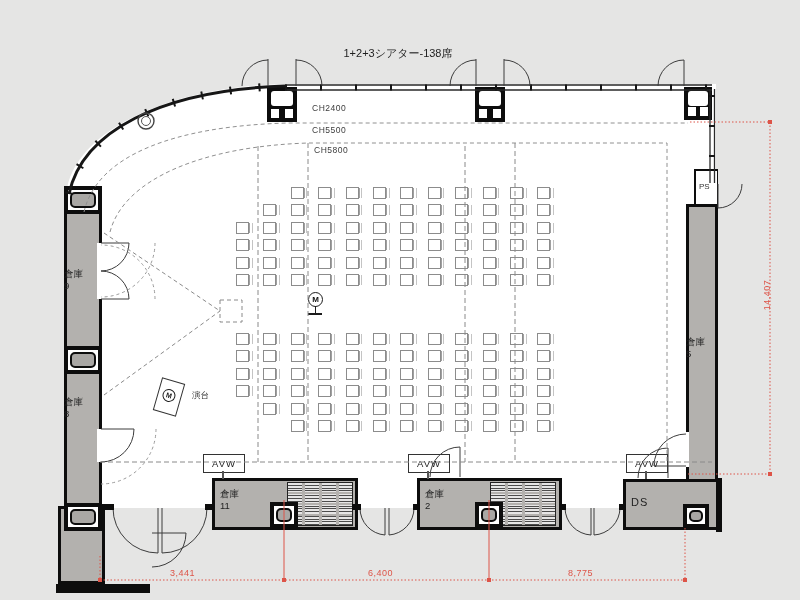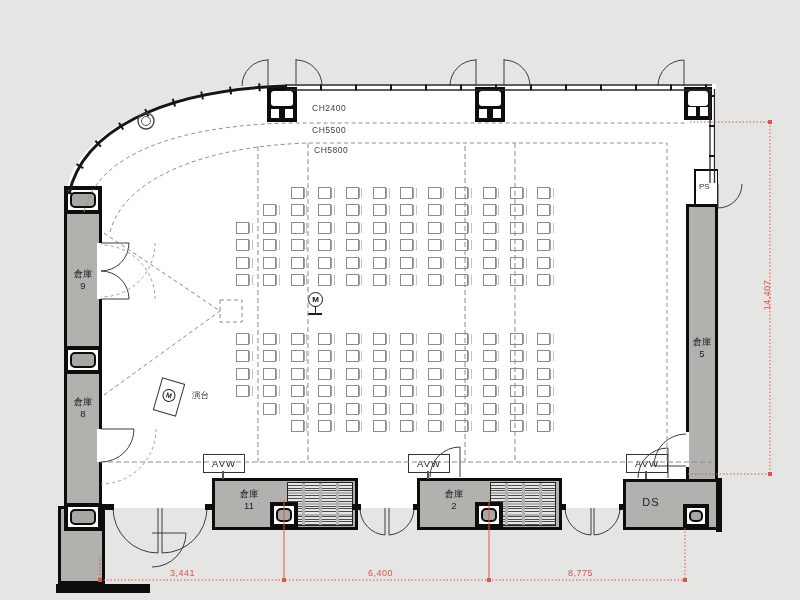--- a/index.html
+++ b/index.html
@@ -7,21 +7,21 @@
   .abs{position:absolute;}
   
   #room{position:absolute;left:66px;top:84px;width:650px;height:424px;background:#fff;
         border-top-left-radius:225px 115px;}
   
   .room-title{position:absolute;top:18px;width:160px;text-align:center;font-size:17px;
               letter-spacing:1px;color:#1e1e1e;}
   .room-sub{position:absolute;top:46px;width:220px;text-align:center;font-size:11px;color:#1e1e1e;}
   
   .block{position:absolute;background:var(--storage,#b3b1ae);border:3px solid #0d0d0d;box-sizing:border-box;}
-  .blocklabel{position:absolute;font-size:9.5px;line-height:1.25;color:#222;text-align:center;}
+  .blocklabel{position:absolute;font-size:9.5px;line-height:1.25;color:#222;}
   
   .col{position:absolute;background:#0d0d0d;}
   .col .pad{position:absolute;left:4px;top:4px;right:4px;bottom:4px;background:#fff;}
   .col .core{position:absolute;left:6px;top:6px;right:6px;bottom:6px;background:#a9a7a4;
              border:2px solid #0d0d0d;border-radius:5px;}
   
   .assy{position:absolute;background:#0d0d0d;}
   .assy .win{position:absolute;left:4px;top:4px;right:4px;height:15px;background:#fff;border-radius:3px;}
   .assy .s1,.assy .s2{position:absolute;bottom:4px;width:8px;height:9px;background:#fff;}
   .assy .s1{left:4px;} .assy .s2{right:4px;}
@@ -55,20 +55,21 @@
   svg.layer{position:absolute;left:0;top:0;z-index:7;pointer-events:none;}
   .z3{z-index:3;} .z4{z-index:4;} .z6{z-index:6;} .z8{z-index:8;}
 </style>
 </head>
 <body>
 
 <div id="canvas">
 
   <div id="room"></div>
 
+  <div class="room-sub" style="left:288px;">1+2+3シアター-138席</div>
 
   <svg class="layer" width="800" height="600">
 
     <path d="M 69,194 C 82,132 160,90 285,86" fill="none" stroke="#161616" stroke-width="3"></path>
     <path d="M 69,194 C 82,132 160,90 285,86" fill="none" stroke="#161616" stroke-width="8" stroke-dasharray="2 27"></path>
 
     <path d="M 285,85 L 712,85 M 285,90 L 712,90" stroke="#2a2a2a" stroke-width="1.3"></path>
     <path d="M 285,87.5 L 712,87.5" stroke="#161616" stroke-width="6" stroke-dasharray="2 33"></path>
 
     <path d="M 710,89 L 710,183 M 714.5,89 L 714.5,183" stroke="#2a2a2a" stroke-width="1.3"></path>

